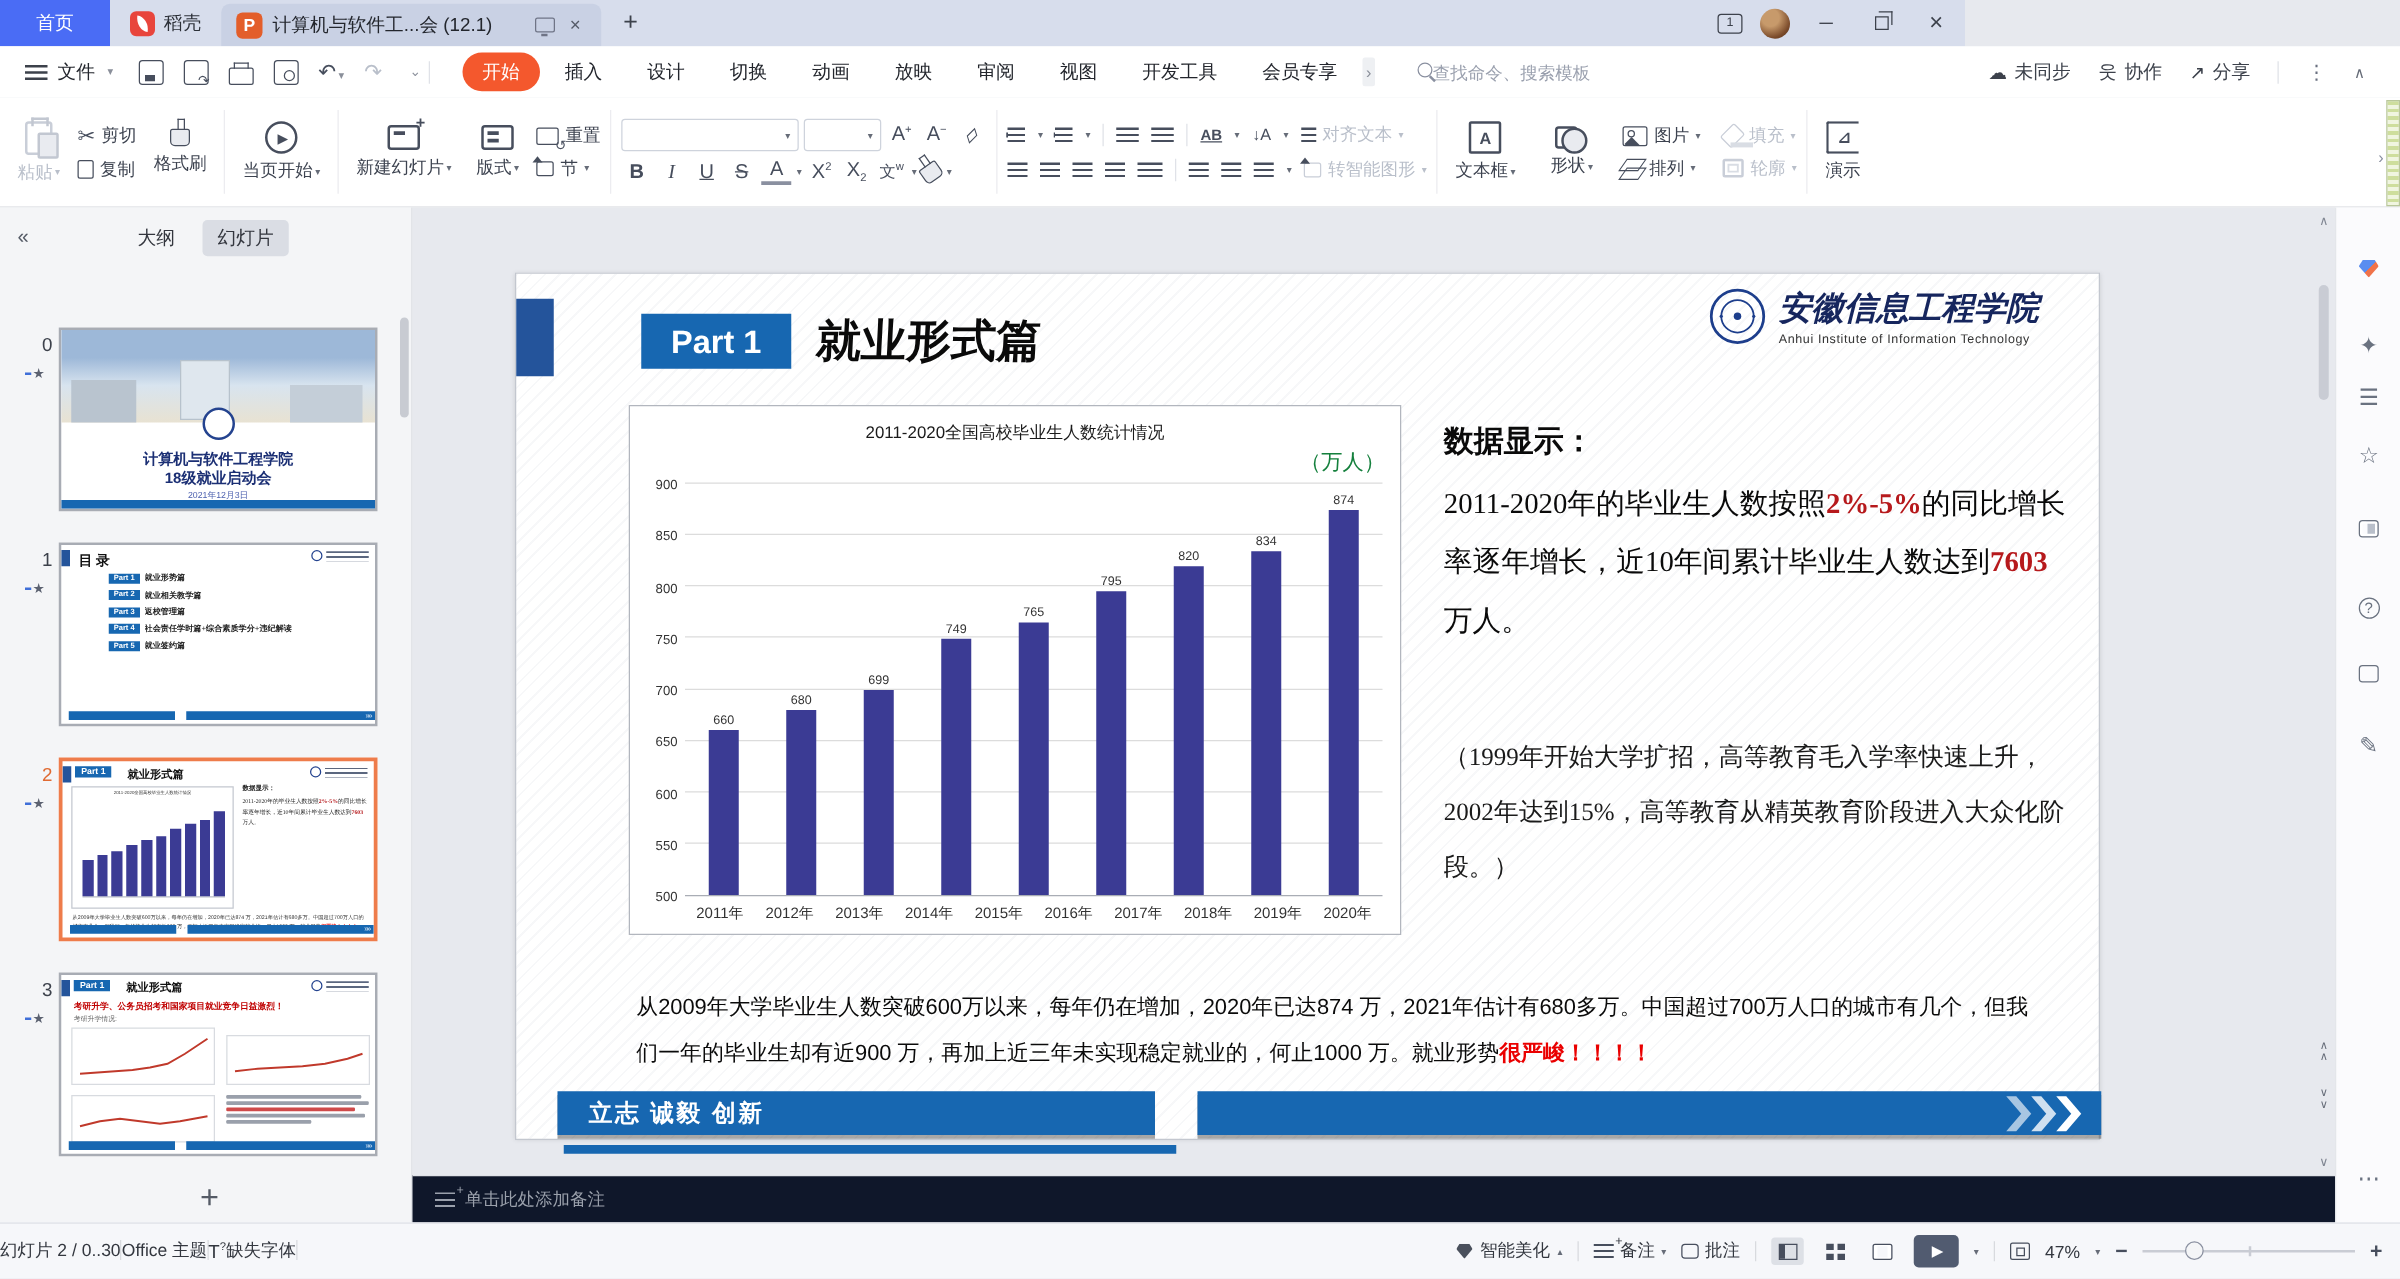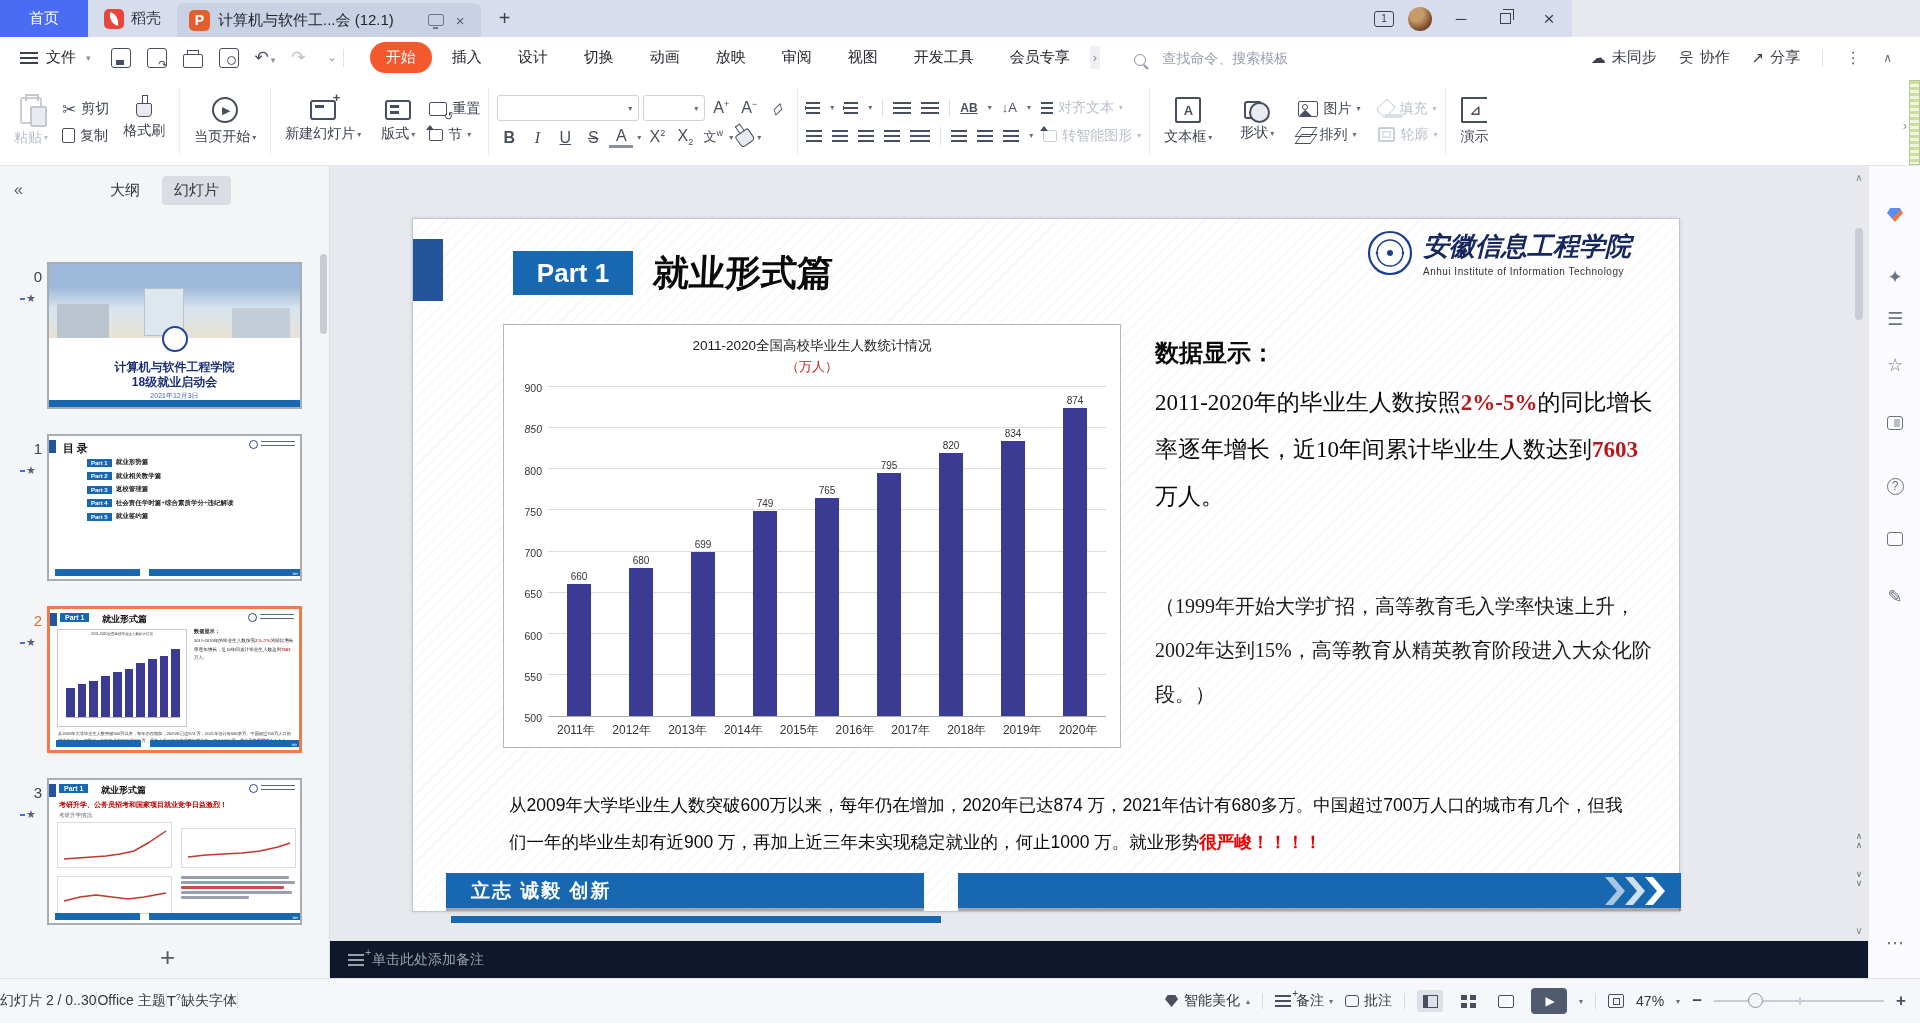--- a/index.html
+++ b/index.html
@@ -39,21 +39,21 @@
   .q-print{border:1.6px solid #474e5d;border-radius:2px;height:14px;top:3px}
   .q-print::before{content:"";position:absolute;left:3px;top:-5px;width:10px;height:4px;border:1.6px solid #474e5d;border-bottom:none}
   .q-prev{border:1.6px solid #474e5d;border-radius:3px}
   .q-prev::after{content:"";position:absolute;right:2px;bottom:2px;width:7px;height:7px;border:1.6px solid #474e5d;border-radius:50%}
   .uarr{font-size:17px;color:#474e5d}
   .dim{color:#b9bfca}
   #menu-tabs{display:flex;align-items:center;margin-left:26px;gap:4px}
   .mtab{padding:6px 16px;font-size:15px;color:#23262d;border-radius:16px}
   .mtab.active{background:#f4582d;color:#fff}
   .tab-overflow{color:#8a8f9a;font-size:13px;background:#eef0f3;padding:4px 3px;border-radius:2px}
-  .searchbox{display:flex;align-items:flex-end;margin-left:34px;gap:16px}
+  .searchbox{display:flex;align-items:flex-start;margin-left:34px;gap:0}
   .mag{width:12px;height:12px;border:1.7px solid #8a90a0;border-radius:50%;position:relative}
   .mag::after{content:"";position:absolute;right:-4px;bottom:-3px;width:6px;height:1.7px;background:#8a90a0;transform:rotate(45deg)}
   .searchbox input{border:none;outline:none;font-size:14px;color:#3c414b;width:180px;background:transparent}
   .searchbox input::placeholder{color:#9aa0ae}
   #menu-right{position:absolute;right:28px;top:37px;height:41px;display:flex;align-items:center;gap:22px;color:#3c414b;font-size:15px}
   .mr-item{display:flex;align-items:center;gap:6px}
   .vdots{color:#6a7080;font-size:16px;letter-spacing:0}
   .vdiv{width:1px;height:18px;background:#e0e2e8}
 
   
@@ -173,21 +173,21 @@
     background-image:repeating-linear-gradient(135deg,rgba(140,150,170,.07) 0 1.5px,transparent 1.5px 8px)}
   .sl-accent{position:absolute;left:0;top:20px;width:30px;height:62px;background:#24549b}
   .sl-part{position:absolute;left:100px;top:32px;width:120px;height:44px;background:#1767b1;color:#fff;font-size:26px;font-weight:bold;display:flex;align-items:center;justify-content:center}
   .sl-title{position:absolute;left:240px;top:30px;font-size:36px;font-weight:bold;font-family:"Liberation Serif","DejaVu Serif",serif;color:#0a0a0a;transform:skewX(-3deg)}
   .sl-logo{position:absolute;right:48px;top:10px;display:flex;align-items:center;gap:10px}
   .logo-text .cn{font-size:26px;font-weight:bold;font-family:"Liberation Serif",serif;font-style:italic;color:#16265e}
   .logo-text .en{font-size:10px;color:#333;letter-spacing:.5px;margin-top:2px}
   
   .chart-box{position:absolute;left:90px;top:105px;width:618px;height:424px;background:#fff;border:1px solid #b2b6be;padding:10px 12px 6px}
   .chart-title{text-align:center;font-size:13.5px;color:#1a1a1a;margin-top:2px}
-  .chart-sub{text-align:center;font-size:13px;color:#b91c1c;margin-top:3px}
+  .chart-sub{text-align:right;font-size:17px;color:#15803d;margin-top:3px}
   .plot-wrap{position:absolute;left:10px;right:14px;top:62px;bottom:30px;display:flex}
   .ylabels{position:relative;width:34px;font-size:10.5px;color:#333}
   .ylabels span{position:absolute;right:6px;transform:translateY(50%)}
   .plot{position:relative;flex:1;border-bottom:1px solid #a9adb5}
   .gl{position:absolute;left:0;right:0;height:1px;background:#dcdcdc}
   .col{position:relative;z-index:1;flex:1;height:100%;display:inline-flex;flex-direction:column;align-items:center;justify-content:flex-end;float:left}
   .plot-cols{position:absolute;inset:0;display:flex}
   .bv{font-size:10px;color:#333;margin-bottom:2px}
   .bar{width:24px}
   .xlabels{position:absolute;left:44px;right:14px;bottom:8px;display:flex;font-size:12px;color:#333}
@@ -682,21 +682,21 @@
       <div class="chart-sub">（万人）</div>
       <div class="plot-wrap">
         <div class="ylabels">
             <span style="bottom: calc(0% - 1px);">500</span>
             <span style="bottom: calc(12.5% - 1px);">550</span>
             <span style="bottom: calc(25% - 1px);">600</span>
             <span style="bottom: calc(37.5% - 1px);">650</span>
             <span style="bottom: calc(50% - 1px);">700</span>
             <span style="bottom: calc(62.5% - 1px);">750</span>
             <span style="bottom: calc(75% - 1px);">800</span>
-            <span style="bottom: calc(87.5% - 1px); font-style: italic;">850</span>
+            <span style="bottom: calc(87.5% - 1px);">850</span>
             <span style="bottom: calc(100% - 1px);">900</span>
           </div>
         <div class="plot">
             <div class="gl" style="bottom: 12.5%;"></div>
             <div class="gl" style="bottom: 25%;"></div>
             <div class="gl" style="bottom: 37.5%;"></div>
             <div class="gl" style="bottom: 50%;"></div>
             <div class="gl" style="bottom: 62.5%;"></div>
             <div class="gl" style="bottom: 75%;"></div>
             <div class="gl" style="bottom: 87.5%;"></div>

